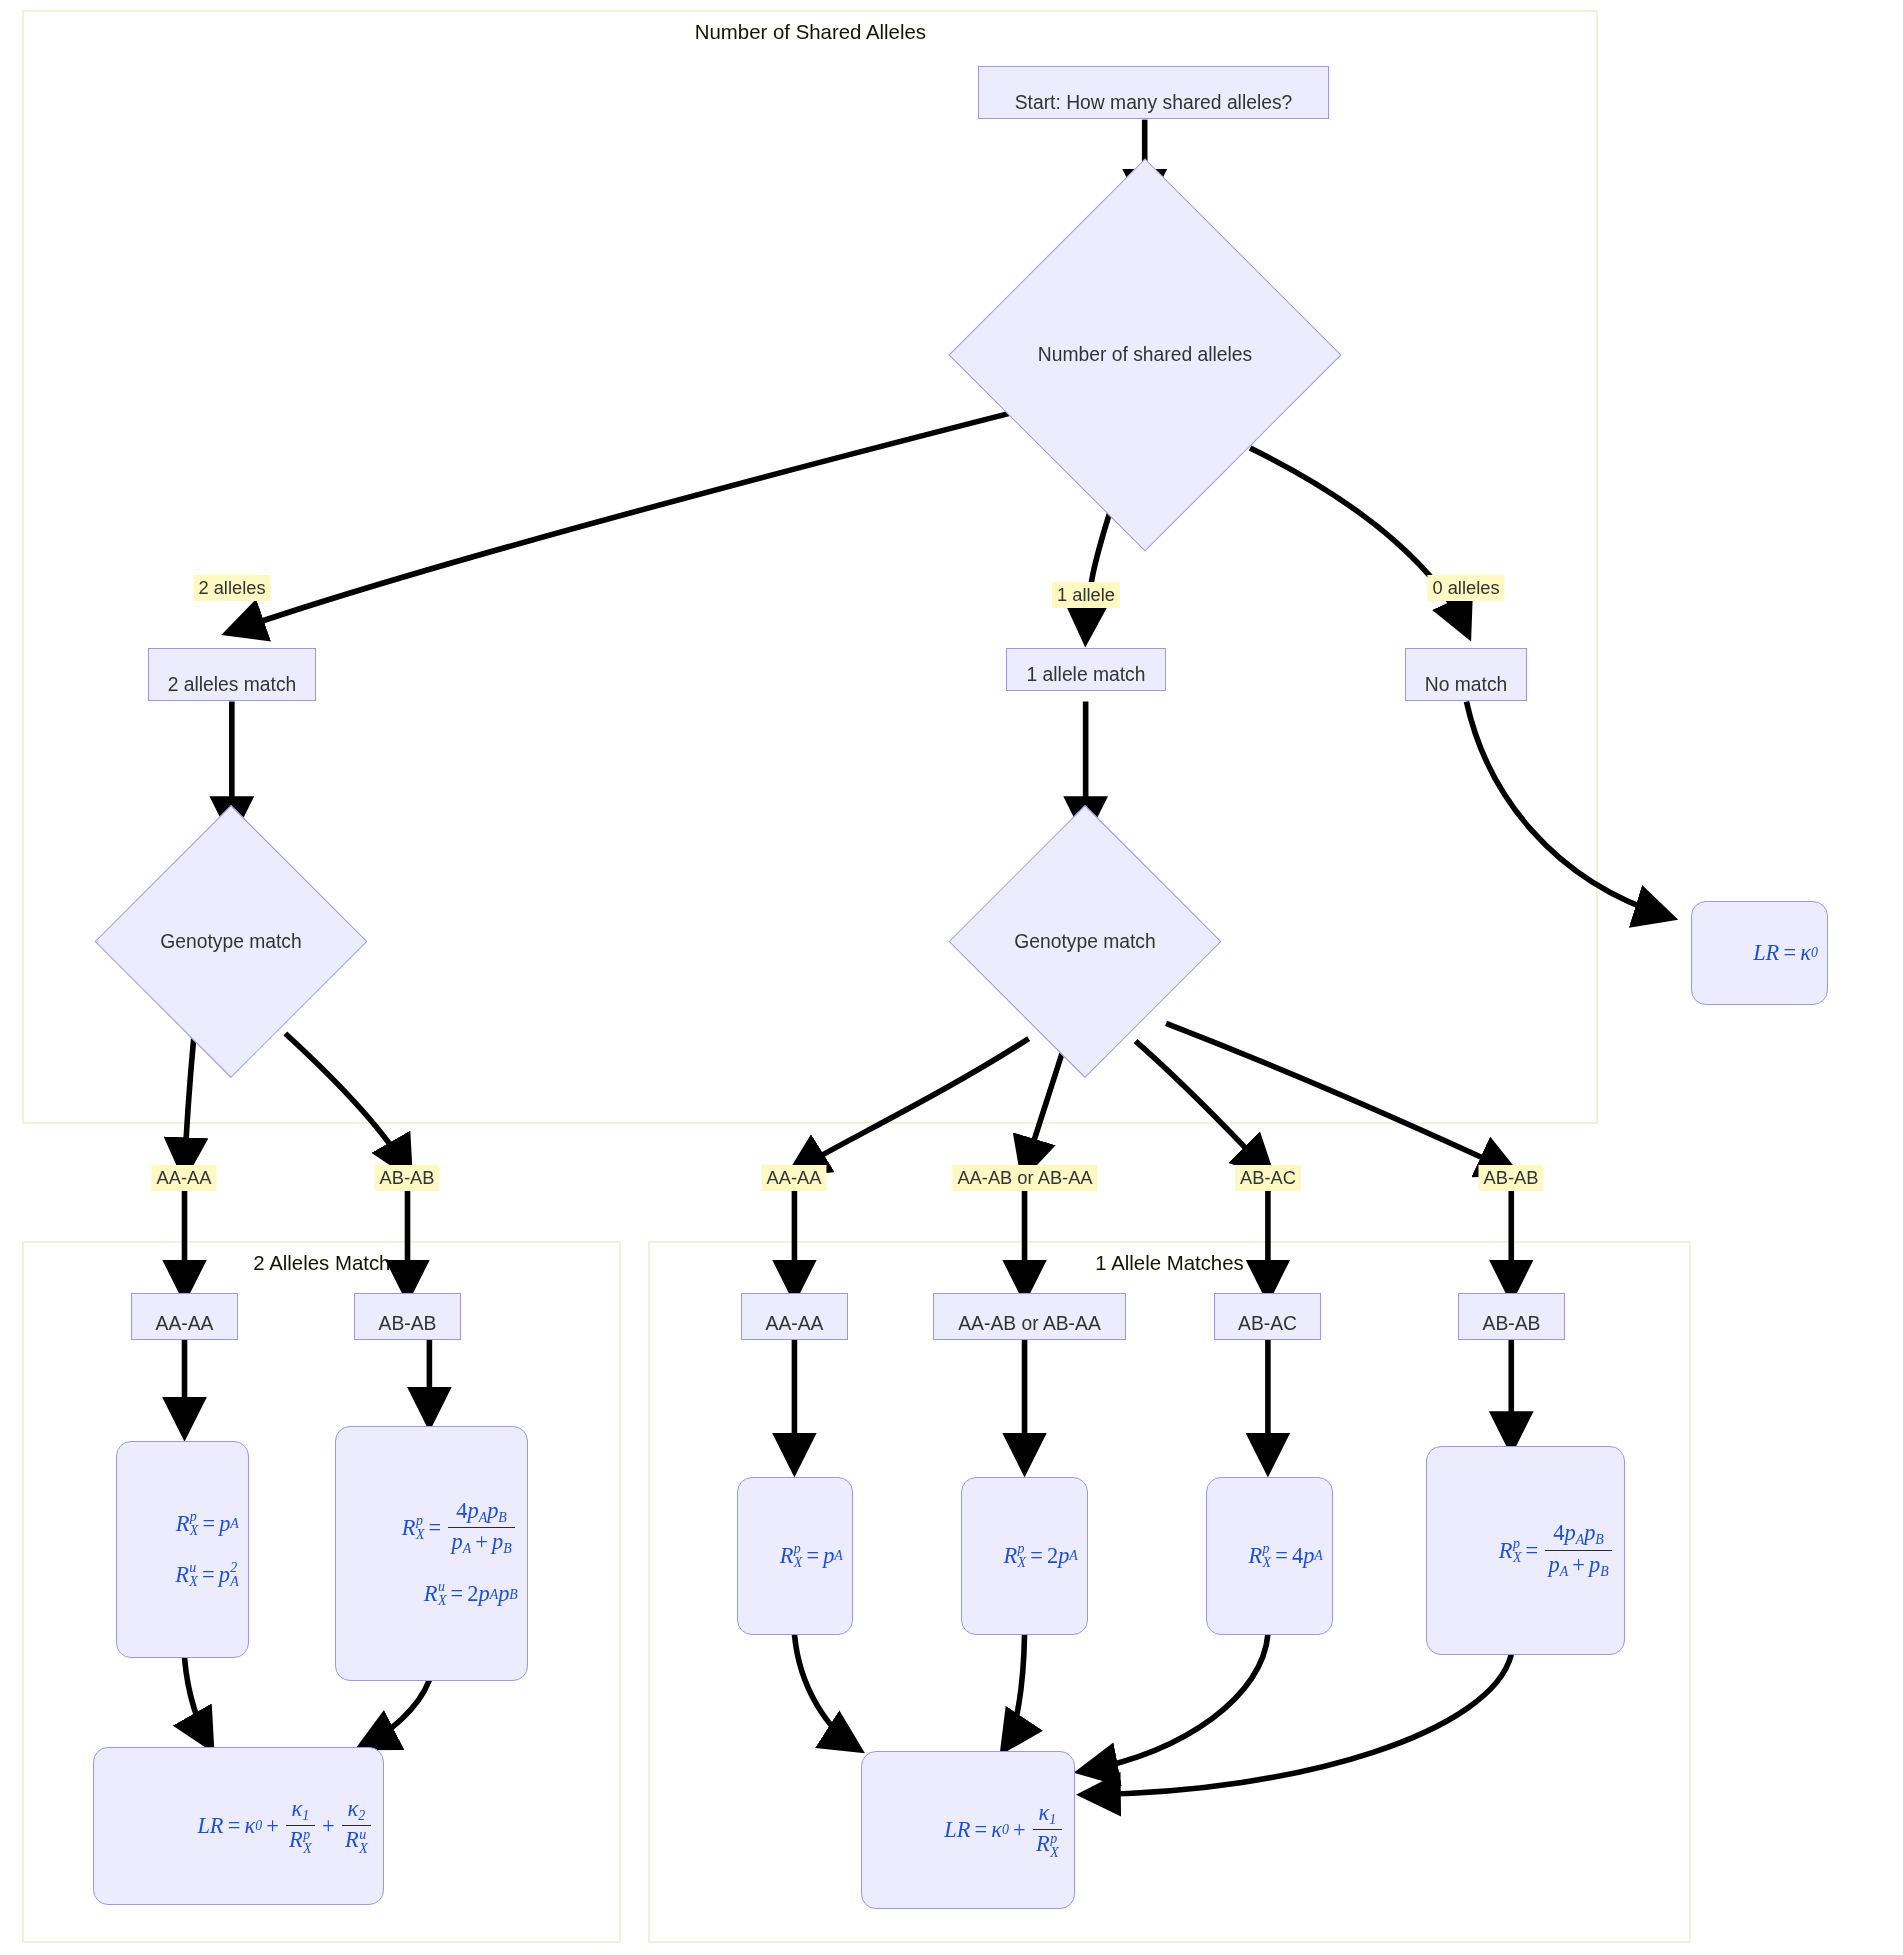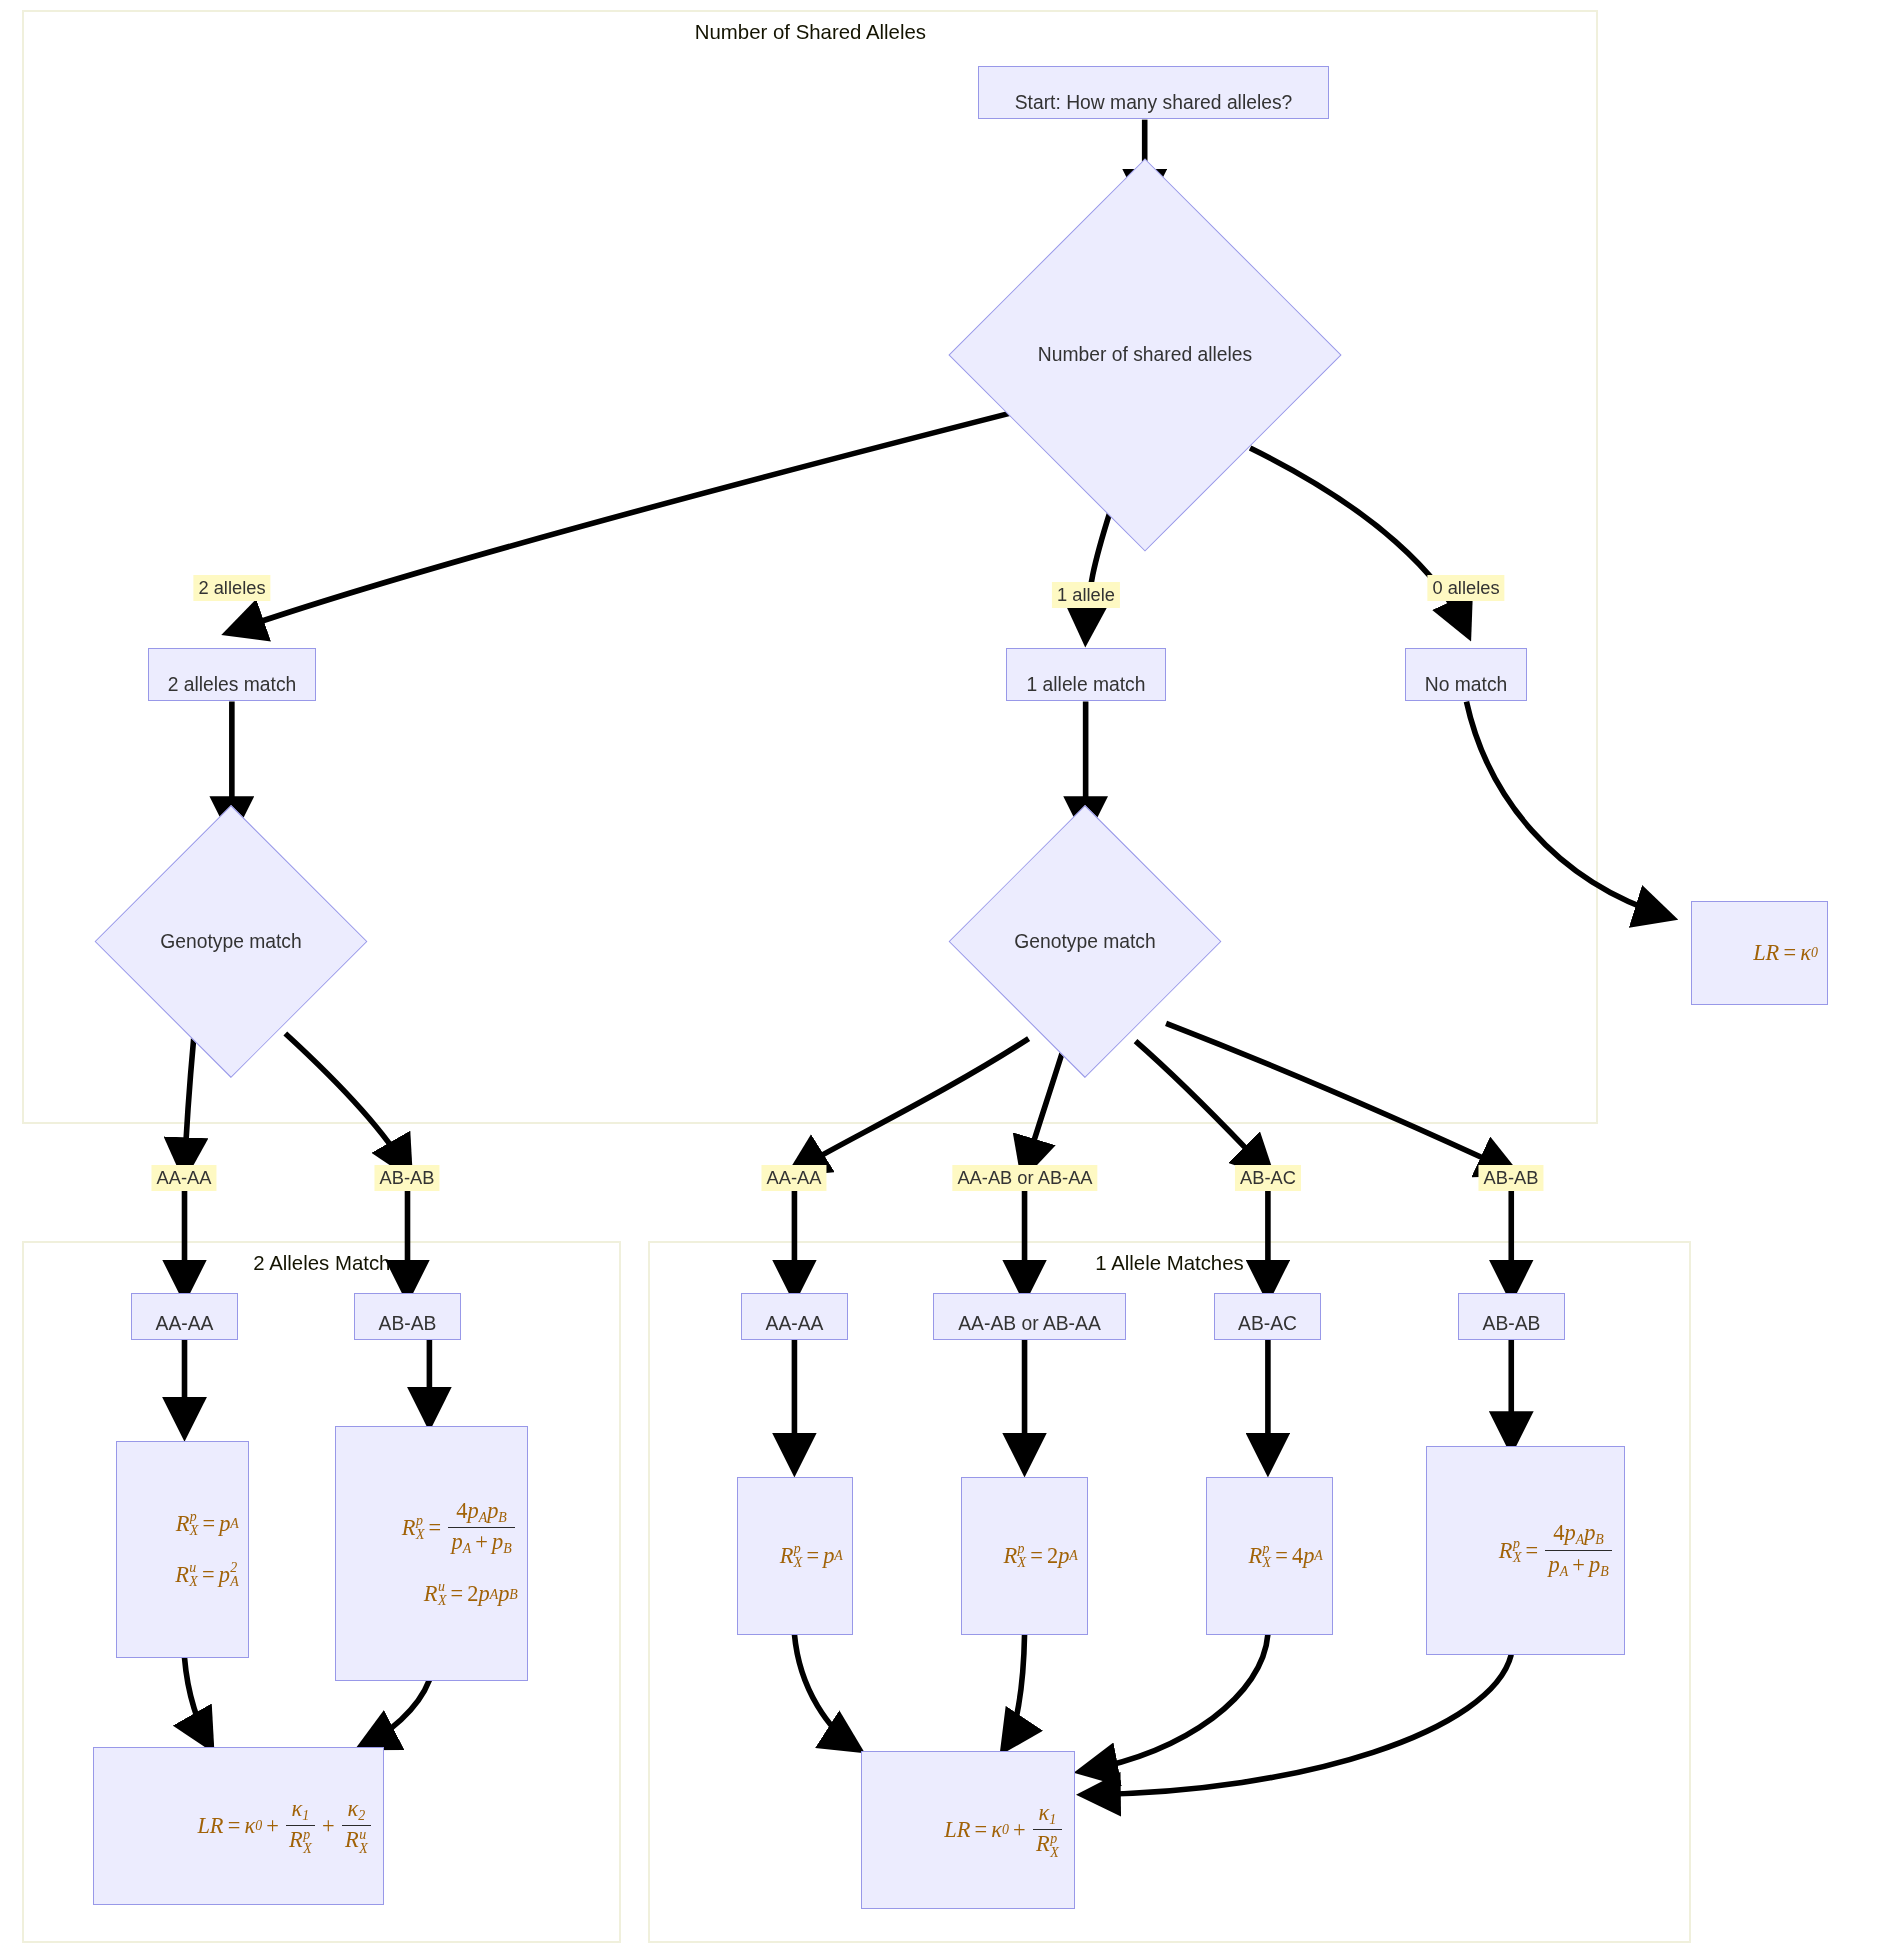--- a/index.html
+++ b/index.html
@@ -7,21 +7,21 @@
   #canvas{position:relative;width:1904px;height:1955px;background:#ffffff;overflow:hidden;}
   svg.wires{position:absolute;left:0;top:0;width:1904px;height:1955px;pointer-events:none;}
 
   .subgraph{position:absolute;border:2px solid #f0f0dc;background:transparent;box-sizing:border-box;}
   .subgraph-title{position:absolute;top:9.2px;left:0;width:100%;text-align:center;
       font-size:20.4px;color:#131300;font-family:"Liberation Sans",sans-serif;}
 
   .node{position:absolute;box-sizing:border-box;background:#ececfe;border:1.5px solid #9898e8;
       display:flex;align-items:flex-end;justify-content:center;text-align:center;
       color:#333333;font-size:19.3px;line-height:1.25;padding:3.1px 9.2px;}
-  .node.math{font-family:"Liberation Serif",serif;color:#a16207;flex-direction:column;gap:23.4px;}
+  .node.math{font-family:"Liberation Serif",serif;color:#1d4ed8;flex-direction:column;gap:23.4px;border-radius:15px;}
 
   .diamond{position:absolute;display:flex;align-items:center;justify-content:center;}
   .diamond .dshape{position:absolute;left:0;top:0;width:100%;height:100%;
       background:#ececfe;border:1.5px solid #9898e8;transform:rotate(45deg);box-sizing:border-box;}
   .diamond .dtext{position:relative;z-index:2;font-size:19.3px;color:#333333;white-space:nowrap;}
 
   .elabel{position:absolute;background:#fef9c3;color:#333333;font-size:18.3px;
       padding:2px 5.1px;white-space:nowrap;transform:translateX(-50%);}
 
   
@@ -121,21 +121,21 @@
   </div>
 
   <span class="elabel" style="left:232px;top:575px;">2 alleles</span>
   <span class="elabel" style="left:1086px;top:582px;">1 allele</span>
   <span class="elabel" style="left:1466px;top:575px;">0 alleles</span>
 
   <div class="node" style="left:148px;top:648px;width:168px;height:53px;">
     <span>2 alleles match</span>
   </div>
 
-  <div class="node" style="left:1006px;top:648px;width:160px;height:53px;">
+  <div class="node" style="left:1006px;top:648px;width:160px;height:43px;">
     <span>1 allele match</span>
   </div>
 
   <div class="node" style="left:1405px;top:648px;width:122px;height:53px;">
     <span>No match</span>
   </div>
 
   <div class="node math" style="left:1691px;top:901px;width:137px;height:104px;">
     <span class="mrow">
       <span class="mi">LR</span>

